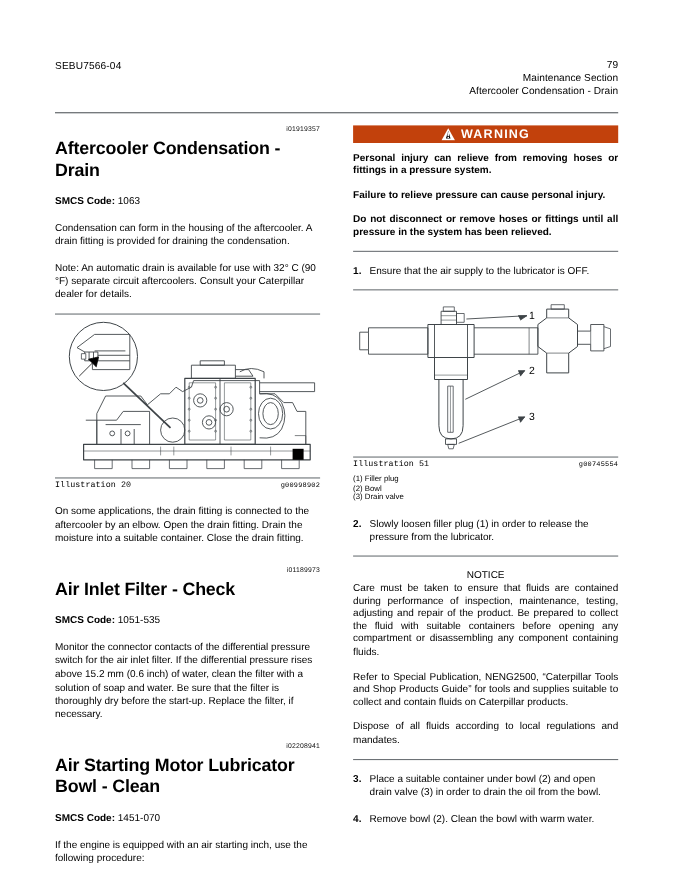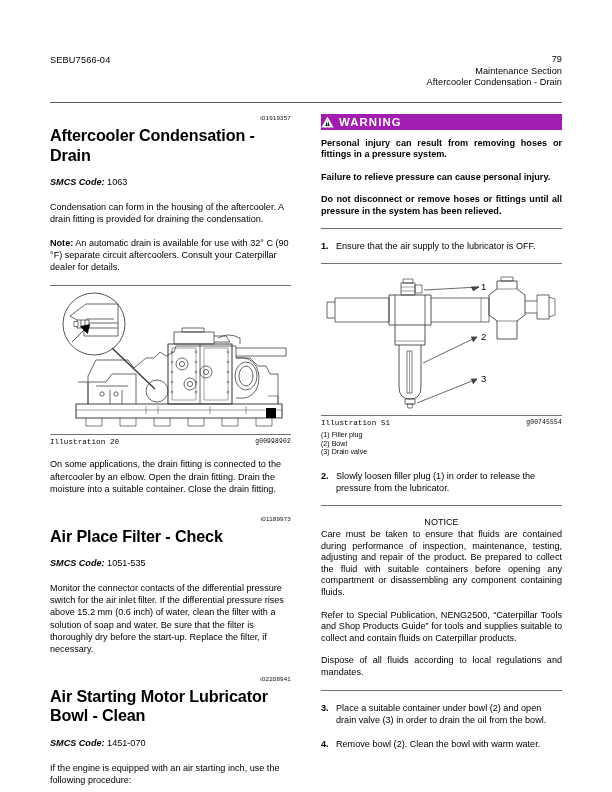--- a/index.html
+++ b/index.html
@@ -77,28 +77,28 @@
     font-weight: bold;
     line-height: 19.5px;
     margin: 0 0 11px 0;
     letter-spacing: -0.15px;
   }
   .smcs {
     font-size: 9.1px;
     margin: 0 0 13px 0;
     line-height: 12px;
   }
-  .smcs b { font-weight: bold; font-style: italic; }
+  .smcs b { font-weight: bold; }
   p.body {
     font-size: 9.1px;
     line-height: 12.1px;
     margin: 0 0 12px 0;
     text-align: left;
   }
-  p.body b { font-weight: bold; }
+  p.body b { font-weight: normal; }
 
   
   .illus-rule {
     width: 100%;
     height: 1px;
     background: #6d7276;
     margin: 0;
   }
   .illus-box {
     width: 241px;
@@ -120,24 +120,25 @@
     letter-spacing: 0.2px;
   }
   .legend {
     margin-top: 4px;
     font-size: 7.1px;
     line-height: 8.6px;
   }
 
   
   .warnbar {
-    background: #a21caf;
+    background: #c2410c;
     height: 16px;
     display: flex;
     align-items: center;
+    justify-content: center;
     gap: 5px;
     margin-bottom: 8px;
   }
   .warnbar .wlabel {
     color: #ffffff;
     font-size: 11.4px;
     font-weight: bold;
     letter-spacing: 1.1px;
   }
   .warn-tri { display: block; }
@@ -312,21 +313,21 @@
           <span class="cap-title">Illustration 20</span>
           <span class="cap-gnum">g00998902</span>
         </div>
       </div>
 
       <p class="body" style="margin-top:12px">On some applications, the drain fitting is connected to the aftercooler by an elbow. Open the drain fitting. Drain the moisture into a suitable container. Close the drain fitting.</p>
     </div>
 
     <div style="margin-top:20px">
       <div class="refid">i01189973</div>
-      <h1 class="sect">Air Place Filter - Check</h1>
+      <h1 class="sect">Air Inlet Filter - Check</h1>
       <div class="smcs">
         <b>SMCS Code:</b>
         <span>1051-535</span>
       </div>
       <p class="body">Monitor the connector contacts of the differential pressure switch for the air inlet filter. If the differential pressure rises above 15.2 mm (0.6 inch) of water, clean the filter with a solution of soap and water. Be sure that the filter is thoroughly dry before the start-up. Replace the filter, if necessary.</p>
     </div>
 
     <div style="margin-top:20px">
       <div class="refid">i02208941</div>
       <h1 class="sect">Air Starting Motor Lubricator Bowl - Clean</h1>
@@ -344,21 +345,21 @@
     <div>
       <div class="warnbar">
         <svg class="warn-tri" width="13" height="12" viewBox="0 0 13 12">
           <path d="M6.5 0.6 L12.6 11.4 L0.4 11.4 Z" fill="#ffffff"></path>
           <path d="M6.5 3.2 L8.6 9.9 L4.4 9.9 Z" fill="#000000"></path>
           <rect x="5.85" y="4.2" width="1.3" height="3.4" fill="#ffffff"></rect>
           <rect x="5.85" y="8.3" width="1.3" height="1.2" fill="#ffffff"></rect>
         </svg>
         <span class="wlabel">WARNING</span>
       </div>
-      <p class="warn">Personal injury can result from removing hoses or fittings in a pressure system.</p>
+      <p class="warn">Personal injury can relieve from removing hoses or fittings in a pressure system.</p>
       <p class="warn">Failure to relieve pressure can cause personal injury.</p>
       <p class="warn">Do not disconnect or remove hoses or fittings until all pressure in the system has been relieved.</p>
     </div>
 
     <div class="rule"></div>
 
     <div class="step" style="margin-bottom:0">
       <span class="step-num">1.</span>
       <span class="step-txt">Ensure that the air supply to the lubricator is OFF.</span>
     </div>

